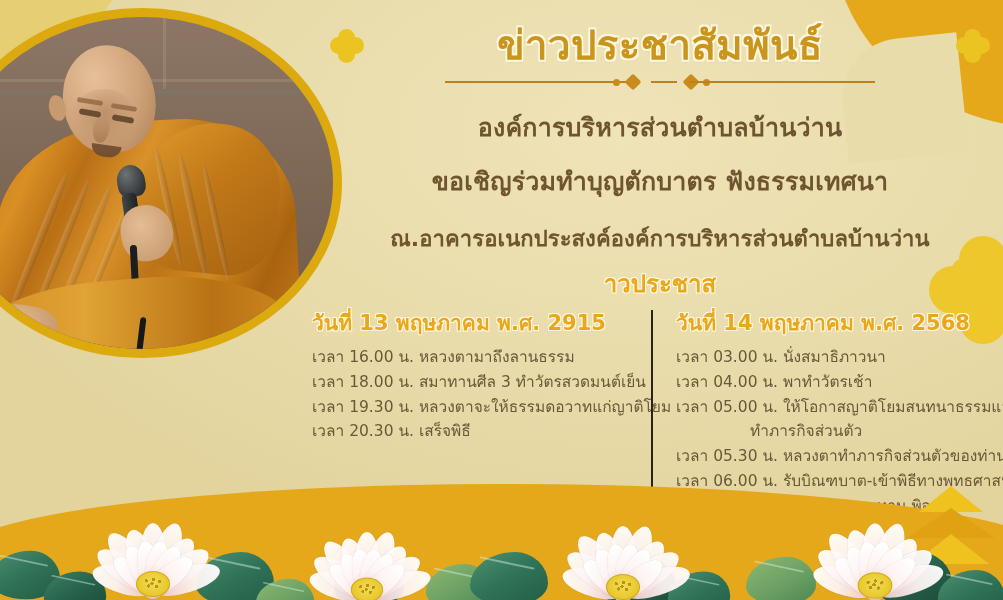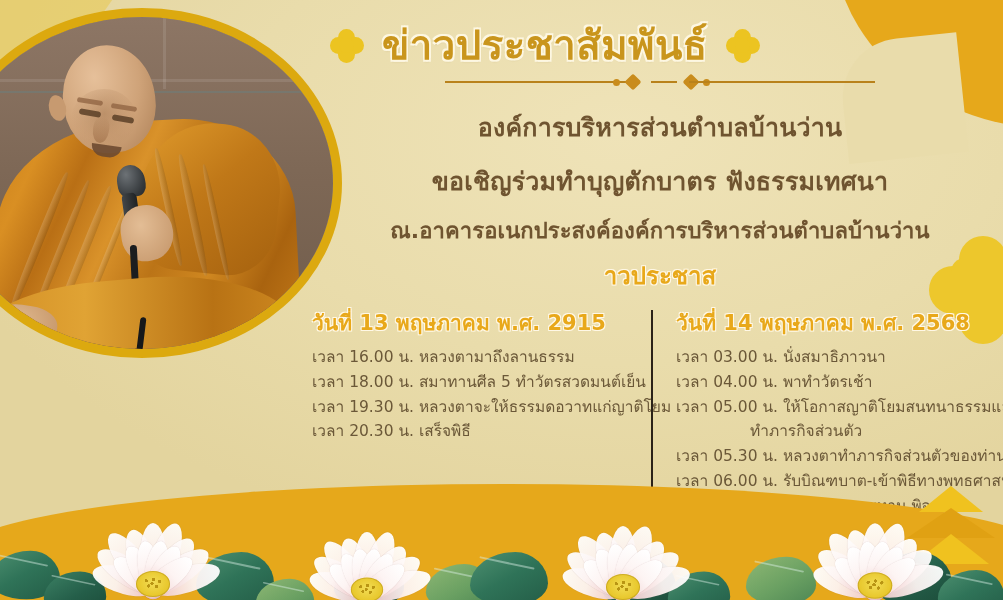--- a/index.html
+++ b/index.html
@@ -154,21 +154,21 @@
   .mic-cord2{
     position:absolute;left:186px;top:300px;width:6px;height:58px;
     background:#16181a;border-radius:6px;transform:rotate(7deg);
   }
 
   
   .header{
     position:absolute;left:330px;top:22px;width:660px;text-align:center;
   }
   .title-row{
-    display:flex;align-items:center;justify-content:flex-start;gap:18px;
+    display:flex;align-items:center;justify-content:space-between;gap:18px;
   }
   .flourish{width:34px;height:34px;position:relative;flex:0 0 auto;}
   .flourish i{
     position:absolute;width:17px;height:17px;background:#ecc421;border-radius:50% 50% 50% 0;
   }
   .flourish i:nth-child(1){left:8px;top:0;transform:rotate(-45deg);}
   .flourish i:nth-child(2){left:17px;top:8px;transform:rotate(45deg);}
   .flourish i:nth-child(3){left:8px;top:17px;transform:rotate(135deg);}
   .flourish i:nth-child(4){left:0;top:8px;transform:rotate(225deg);}
   .flourish b{
@@ -216,21 +216,21 @@
   .sub2{
     margin-top:14px;font-size:25px;font-weight:bold;color:#6f5430;
     letter-spacing:.2px;white-space:nowrap;
   }
   .monk-name{
     margin-top:12px;font-size:34px;font-weight:bold;color:#e8a81a;
     letter-spacing:.3px;white-space:nowrap;
     text-shadow:-1px -1px 0 #fff8e6,1px -1px 0 #fff8e6,-1px 1px 0 #fff8e6,1px 1px 0 #fff8e6;
   }
   .venue{
-    margin-top:12px;font-size:22px;font-weight:bold;color:#6f5430;
+    margin-top:20px;font-size:22px;font-weight:bold;color:#6f5430;
     letter-spacing:.1px;white-space:nowrap;
   }
   .agenda-word{
     margin-top:8px;font-size:24px;font-weight:bold;color:#e8a81a;
     text-shadow:-1px -1px 0 #fff8e6,1px -1px 0 #fff8e6,-1px 1px 0 #fff8e6,1px 1px 0 #fff8e6;
   }
 
   
   .schedule{
     position:absolute;left:300px;top:306px;width:700px;
@@ -404,21 +404,21 @@
     <div class="agenda-word">าวประชาส</div>
   </div>
 
   <div class="schedule">
     <div class="divider"></div>
 
     <div class="col left">
       <div class="day-head">วันที่ 13 พฤษภาคม พ.ศ. 2915</div>
       <div>
           <div class="sched-line">เวลา 16.00 น. หลวงตามาถึงลานธรรม</div>
-          <div class="sched-line">เวลา 18.00 น. สมาทานศีล 5 ทำวัตรสวดมนต์เย็น</div>
+          <div class="sched-line">เวลา 18.00 น. สมาทานศีล 3 ทำวัตรสวดมนต์เย็น</div>
           <div class="sched-line">เวลา 19.30 น. หลวงตาจะให้ธรรมดอวาทแก่ญาติโยม</div>
           <div class="sched-line">เวลา 20.30 น. เสร็จพิธี</div>
         </div>
     </div>
 
     <div class="col right">
       <div class="day-head">วันที่ 14 พฤษภาคม พ.ศ. 2568</div>
       <div>
           <div class="sched-line">เวลา 03.00 น. นั่งสมาธิภาวนา</div>
           <div class="sched-line">เวลา 04.00 น. พาทำวัตรเช้า</div>

